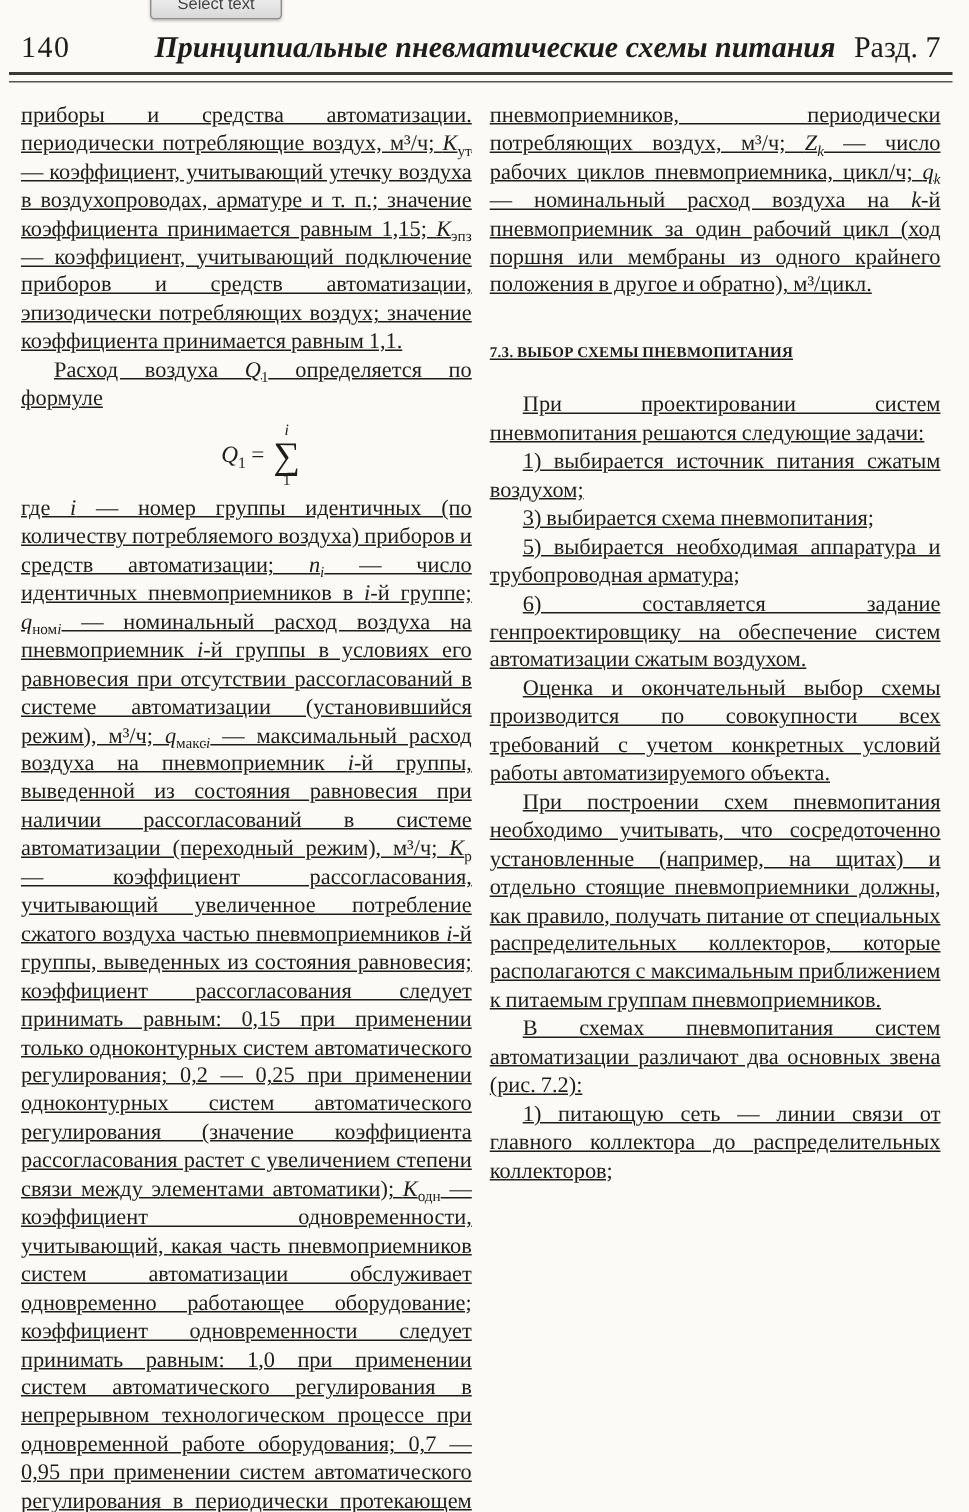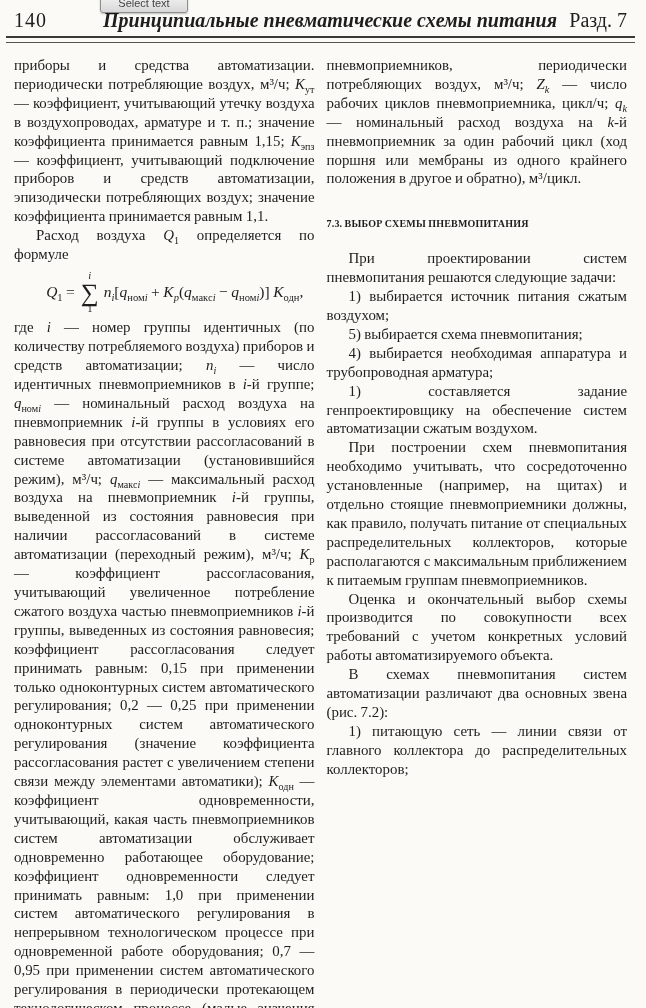--- a/index.html
+++ b/index.html
@@ -19,33 +19,33 @@
     font-family:"Liberation Sans","DejaVu Sans",sans-serif;
     font-size:11px;color:#444;display:flex;align-items:flex-end;justify-content:center;
     padding-bottom:3px;box-sizing:border-box;cursor:pointer;
   }
   .header{
     display:flex;align-items:baseline;
     padding:9px 14px 2px 14px;font-size:20px;
   }
   .page-number{width:70px;letter-spacing:1px;}
   .running-title{flex:1;text-align:right;font-style:italic;font-weight:600;}
-  .section-label{width:70px;text-align:right;}
+  .section-label{width:70px;text-align:right;margin-top:12px;}
   .header-rule{
     margin:2px 6px 0 6px;height:4px;
     border-top:2px solid #3a3935;border-bottom:1px solid #55534e;
   }
   .columns{
     display:flex;gap:12px;padding:13px 14px 0 14px;box-sizing:border-box;
   }
   .col{
     width:303px;font-size:14.9px;line-height:18.9px;text-align:justify;
     hyphens:auto;-webkit-hyphens:auto;word-spacing:-0.4px;
   }
-  .col p{margin:0;}
+  .col p{margin:0;text-decoration:underline;}
   .indent{text-indent:22px;}
   sub{font-size:.68em;line-height:0;}
   .formula{
     display:flex;justify-content:center;align-items:center;
     margin:6px 0 4px 0;font-size:15.5px;white-space:nowrap;
   }
   .sigma-block{
     display:inline-flex;flex-direction:column;align-items:center;
     margin:0 2px;line-height:1;
   }
@@ -80,35 +80,34 @@
     <div class="col">
       <p>приборы и средства автоматизации. периодически потребляющие воздух, м³/ч; <i>K</i><sub>ут</sub> — коэффициент, учитывающий утечку воздуха в воздухопроводах, арматуре и т. п.; значение коэффициента принимается равным 1,15; <i>K</i><sub>эпз</sub> — коэффициент, учитывающий подключение приборов и средств автоматизации, эпизодически потребляющих воздух; значение коэффициента принимается равным 1,1.</p>
       <p class="indent">Расход воздуха <i>Q</i><sub>1</sub> определяется по формуле</p>
       <div class="formula">
         <span class="f-lhs"><i>Q</i><sub>1</sub> =</span>
         <span class="sigma-block">
           <span class="sigma-upper">i</span>
           <span class="sigma">∑</span>
           <span class="sigma-lower">1</span>
         </span>
-        <span class="f-rhs"><i>n</i><sub><i>i</i></sub>[<i>q</i><sub>ном<i>i</i></sub> + <i>K</i><sub><i>р</i></sub>(<i>q</i><sub>макс<i>i</i></sub> − <i>q</i><sub>ном<i>i</i></sub>)] <i>K</i><sub>одн</sub>,</span>
       </div>
       <p>где <i>i</i> — номер группы идентичных (по количеству потребляемого воздуха) приборов и средств автоматизации; <i>n</i><sub><i>i</i></sub> — число идентичных пневмоприемников в <i>i</i>-й группе; <i>q</i><sub>ном<i>i</i></sub> — номинальный расход воздуха на пневмоприемник <i>i</i>-й группы в условиях его равновесия при отсутствии рассогласований в системе автоматизации (установившийся режим), м³/ч; <i>q</i><sub>макс<i>i</i></sub> — максимальный расход воздуха на пневмоприемник <i>i</i>-й группы, выведенной из состояния равновесия при наличии рассогласований в системе автоматизации (переходный режим), м³/ч; <i>K</i><sub>р</sub> — коэффициент рассогласования, учитывающий увеличенное потребление сжатого воздуха частью пневмоприемников <i>i</i>-й группы, выведенных из состояния равновесия; коэффициент рассогласования следует принимать равным: 0,15 при применении только одноконтурных систем автоматического регулирования; 0,2 — 0,25 при применении одноконтурных систем автоматического регулирования (значение коэффициента рассогласования растет с увеличением степени связи между элементами автоматики); <i>K</i><sub>одн</sub> — коэффициент одновременности, учитывающий, какая часть пневмоприемников систем автоматизации обслуживает одновременно работающее оборудование; коэффициент одновременности следует принимать равным: 1,0 при применении систем автоматического регулирования в непрерывном технологическом процессе при одновременной работе оборудования; 0,7 — 0,95 при применении систем автоматического регулирования в периодически протекающем технологическом процессе (малые значения коэффициента относятся к одноконтурным системам технологического оборудования, не связанного между собой; большие — к многоконтурным).</p>
 
     </div>
 
     <div class="col">
       <p>пневмоприемников, периодически потребляющих воздух, м³/ч; <i>Z</i><sub><i>k</i></sub> — число рабочих циклов пневмоприемника, цикл/ч; <i>q</i><sub><i>k</i></sub> — номинальный расход воздуха на <i>k</i>-й пневмоприемник за один рабочий цикл (ход поршня или мембраны из одного крайнего положения в другое и обратно), м³/цикл.</p>
       <p class="section-heading">7.3. ВЫБОР СХЕМЫ ПНЕВМОПИТАНИЯ</p>
       <p class="indent">При проектировании систем пневмопитания решаются следующие задачи:</p>
       <p class="indent">1) выбирается источник питания сжатым воздухом;</p>
-      <p class="indent">5) выбирается схема пневмопитания;</p>
-      <p class="indent">4) выбирается необходимая аппаратура и трубопроводная арматура;</p>
-      <p class="indent">1) составляется задание генпроектировщику на обеспечение систем автоматизации сжатым воздухом.</p>
+      <p class="indent">3) выбирается схема пневмопитания;</p>
+      <p class="indent">5) выбирается необходимая аппаратура и трубопроводная арматура;</p>
+      <p class="indent">6) составляется задание генпроектировщику на обеспечение систем автоматизации сжатым воздухом.</p>
+      <p class="indent">Оценка и окончательный выбор схемы производится по совокупности всех требований с учетом конкретных условий работы автоматизируемого объекта.</p>
       <p class="indent">При построении схем пневмопитания необходимо учитывать, что сосредоточенно установленные (например, на щитах) и отдельно стоящие пневмоприемники должны, как правило, получать питание от специальных распределительных коллекторов, которые располагаются с максимальным приближением к питаемым группам пневмоприемников.</p>
-      <p class="indent">Оценка и окончательный выбор схемы производится по совокупности всех требований с учетом конкретных условий работы автоматизируемого объекта.</p>
       <p class="indent">В схемах пневмопитания систем автоматизации различают два основных звена (рис. 7.2):</p>
       <p class="indent">1) питающую сеть — линии связи от главного коллектора до распределительных коллекторов;</p>
 
     </div>
 
   </div>
 </div>
 
 </body></html>

